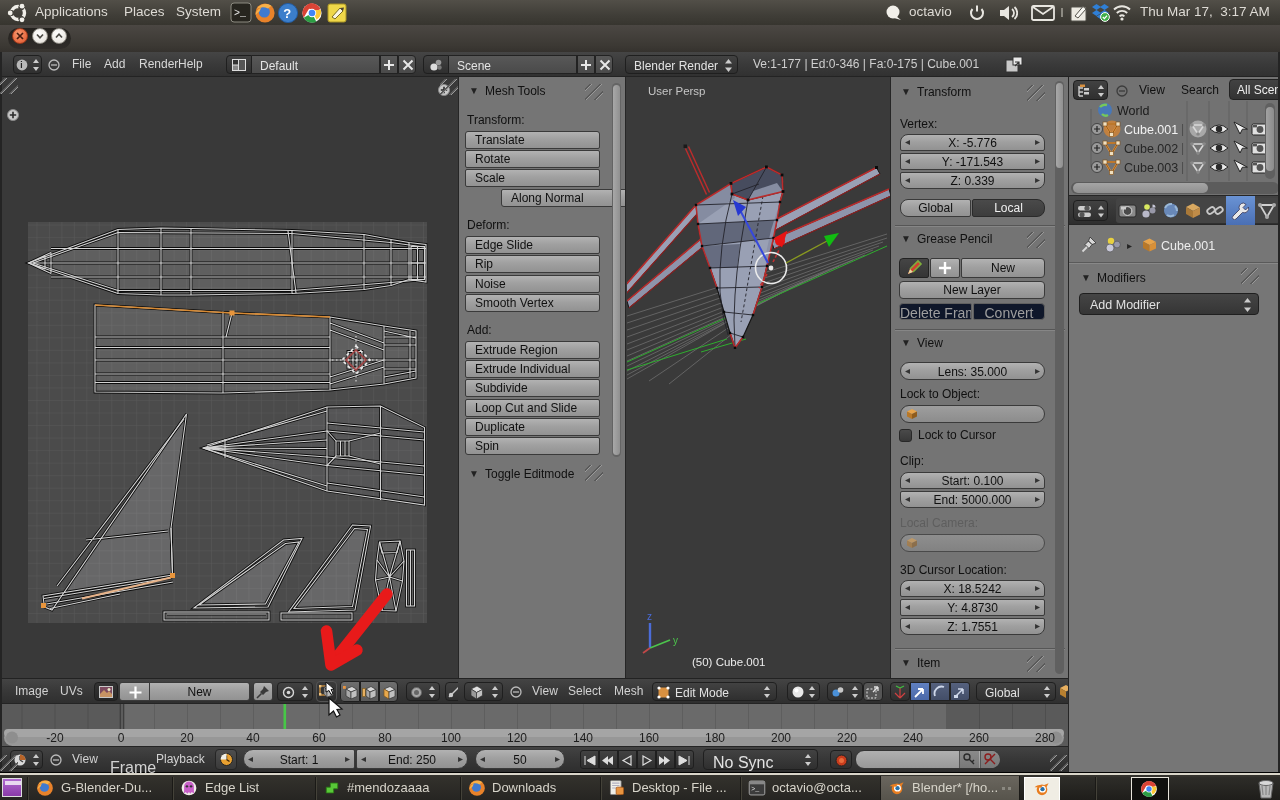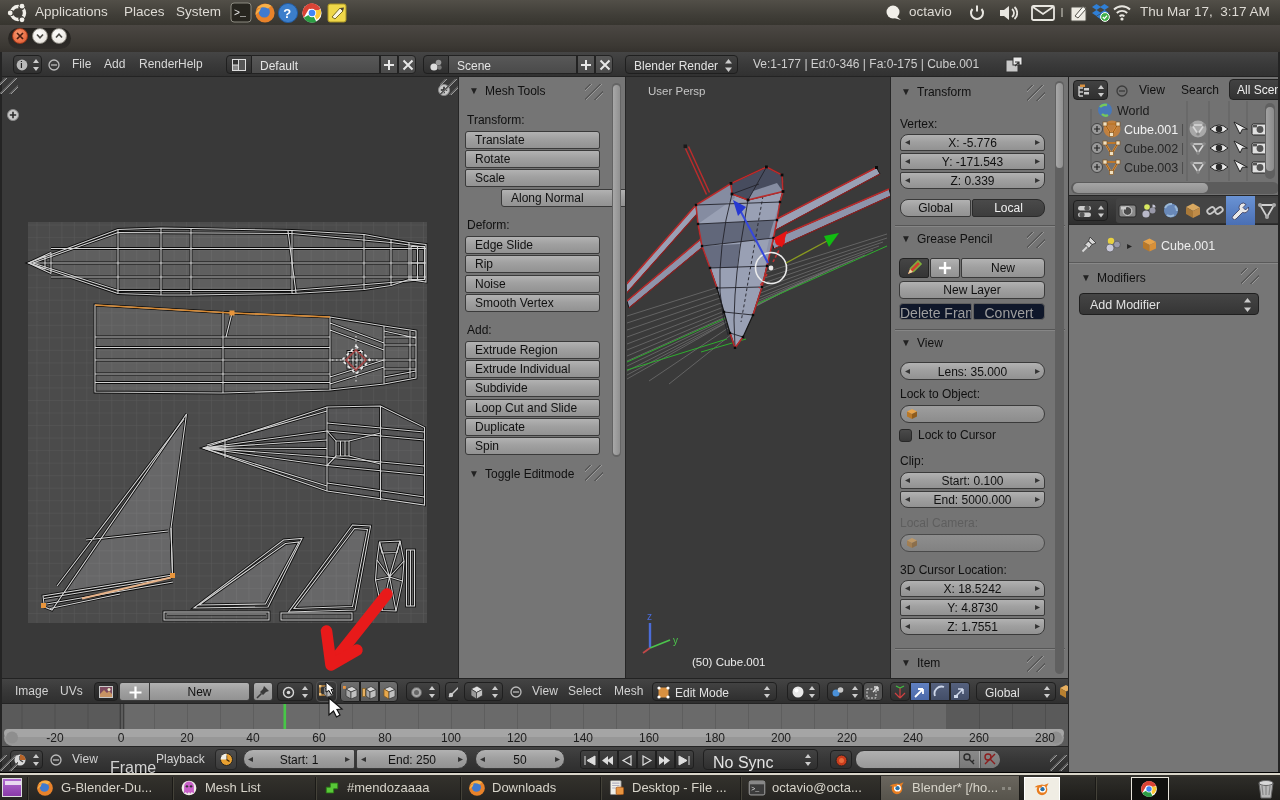--- a/index.html
+++ b/index.html
@@ -1138,21 +1138,21 @@
       <path d="M1.6 13 C2 9 4.5 6.5 7 6 L5.5 9.5 C4 10.5 3 11.5 1.6 13z" fill="#f6b049"></path>
     </svg>
   <div class="tlabel txt" style="left:61px">G-Blender-Du...</div>
   <div class="tsep" style="left:172px;"></div>
   <svg class="ticon" style="left:180px" viewBox="0 0 22 22">
       <circle cx="11" cy="11" r="9" fill="#f0ede8"></circle>
       <path d="M5 18 V9 a6 6 0 0 1 12 0 V18 l-2.5-2 -2 2 -1.5-2 -2 2 -2-2z" fill="#c860c8"></path>
       <circle cx="8.5" cy="9" r="1.5" fill="#333"></circle>
       <circle cx="13.5" cy="9" r="1.5" fill="#333"></circle>
     </svg>
-  <div class="tlabel txt" style="left:205px">Mesh List</div>
+  <div class="tlabel txt" style="left:205px">Edge List</div>
   <div class="tsep" style="left:315px;"></div>
   <svg class="ticon" style="left:323px" viewBox="0 0 22 22">
       <path d="M4 17 V10 H9 V5 H18 V12 H13 V17z" fill="#58c838" stroke="#2a7a14" stroke-width="1"></path>
     </svg>
   <div class="tlabel txt" style="left:347px">#mendozaaaa</div>
   <div class="tsep" style="left:460px;"></div>
   <svg class="ticon" style="left:468px" viewBox="0 0 22 22">
       <circle cx="11" cy="11" r="9.6" fill="#e8822a"></circle>
       <circle cx="10.3" cy="10" r="5.6" fill="#3f7ad0"></circle>
       <path d="M2.6 7 C5.5 1.8 13 0.8 17.5 3.8 L14 6.6 C10 4.4 6 5.2 2.6 7z" fill="#f6b049"></path>

